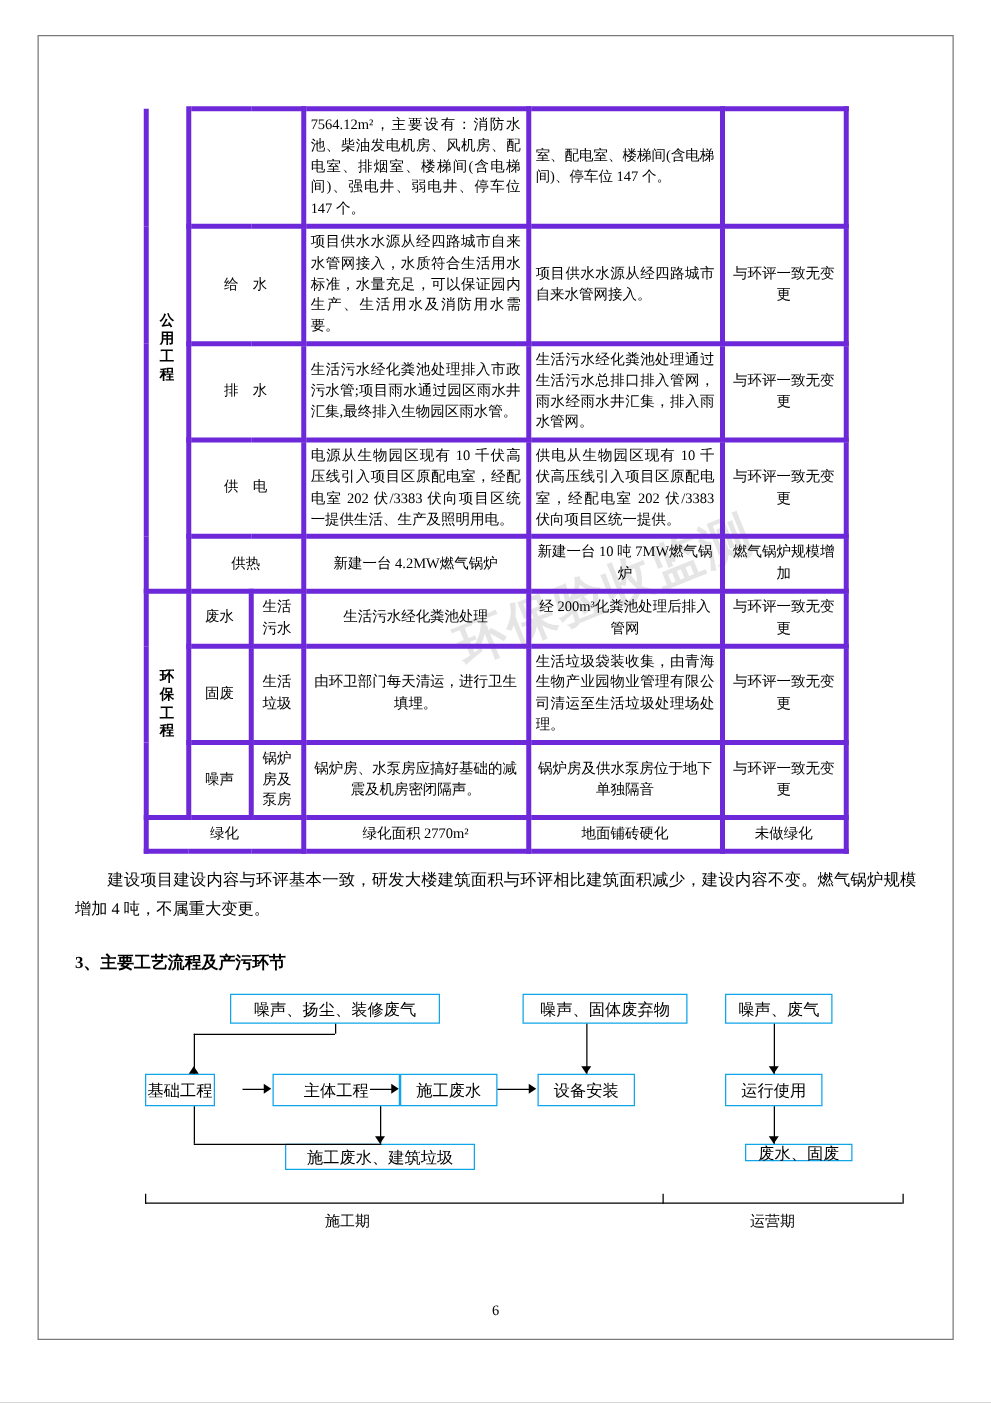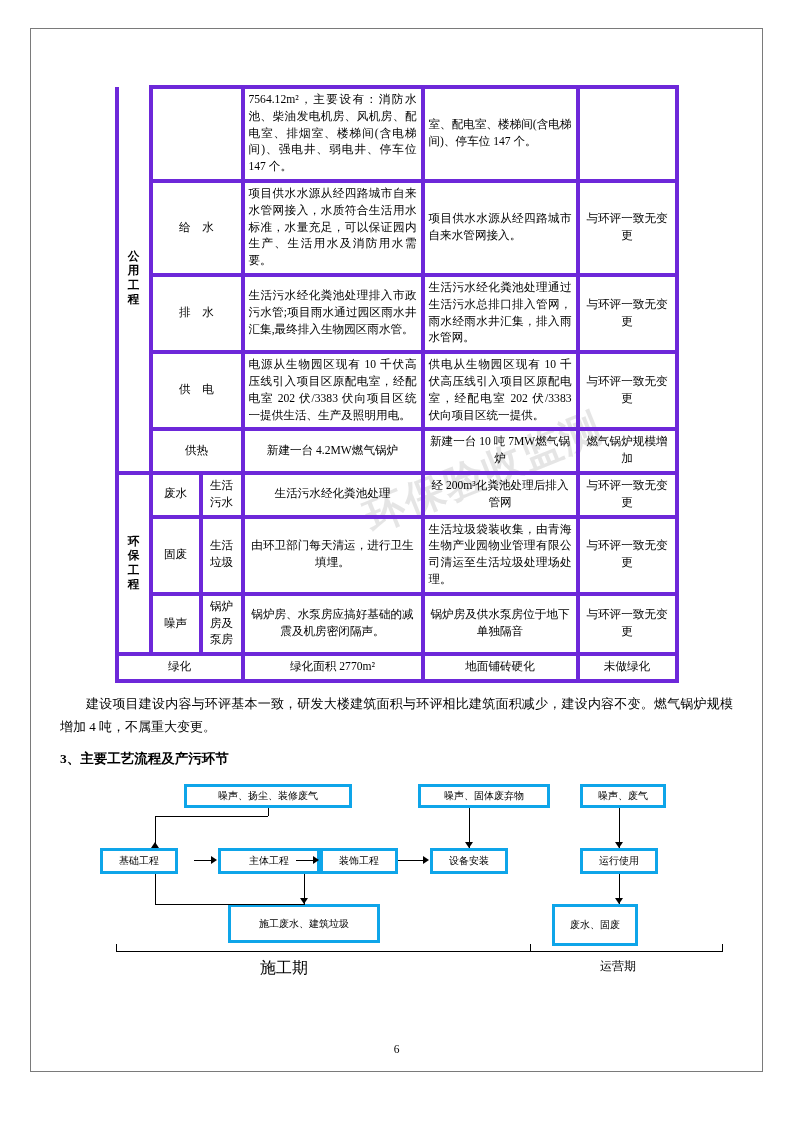--- a/index.html
+++ b/index.html
@@ -89,41 +89,41 @@
   .para {
     margin-top: 10px;
     font-size: 13px;
     line-height: 1.75;
     text-indent: 2em;
     text-align: justify;
     text-justify: inter-ideograph;
     color: #000;
   }
   .section-title {
-    margin-top: 12px;
+    margin-top: 23px;
     font-size: 13.5px;
     font-weight: bold;
     color: #000;
   }
 
   
   .flow {
     position: relative;
     width: 673px;
     height: 215px;
     margin-top: 8px;
     font-size: 11.5px;
   }
   .node {
     position: absolute;
-    border: 3px solid #0ea5e9;
+    border: 1px solid #0ea5e9;
     background: #fff;
     text-align: center;
     color: #000;
-    font-size: 10px;
+    font-size: 13px;
     line-height: 1;
     display: flex;
     align-items: center;
     justify-content: center;
     box-sizing: border-box;
     white-space: nowrap;
   }
   .ln {
     position: absolute;
     background: #000;
@@ -278,28 +278,28 @@
     <div class="para">建设项目建设内容与环评基本一致，研发大楼建筑面积与环评相比建筑面积减少，建设内容不变。燃气锅炉规模增加 4 吨，不属重大变更。</div>
 
     <div class="section-title">3、主要工艺流程及产污环节</div>
 
     <div class="flow">
 
       <div class="node" style="left:124px; top:8px; width:168px; height:24px;">噪声、扬尘、装修废气</div>
       <div class="node" style="left:358px; top:8px; width:132px; height:24px;">噪声、固体废弃物</div>
       <div class="node" style="left:520px; top:8px; width:86px; height:24px;">噪声、废气</div>
 
-      <div class="node" style="left:40px; top:72px; width:78px; height:26px;">基础工程</div>
+      <div class="node" style="left:56px; top:72px; width:56px; height:26px;">基础工程</div>
       <div class="node" style="left:158px; top:72px; width:102px; height:26px;">主体工程</div>
-      <div class="node" style="left:260px; top:72px; width:78px; height:26px;">装饰工程</div>
+      <div class="node" style="left:260px; top:72px; width:78px; height:26px;">施工废水</div>
       <div class="node" style="left:370px; top:72px; width:78px; height:26px;">设备安装</div>
       <div class="node" style="left:520px; top:72px; width:78px; height:26px;">运行使用</div>
 
-      <div class="node" style="left:168px; top:128px; width:152px; height:39px;">施工废水、建筑垃圾</div>
-      <div class="node" style="left:492px; top:128px; width:86px; height:42px;">废水、固废</div>
+      <div class="node" style="left:168px; top:128px; width:152px; height:21px;">施工废水、建筑垃圾</div>
+      <div class="node" style="left:536px; top:128px; width:86px; height:14px;">废水、固废</div>
 
       <div class="ln" style="left:134px; top:84px; width:18px; height:1px;"></div>
       <div class="arrow-r" style="left:151px; top:80px;"></div>
       <div class="ln" style="left:236px; top:84px; width:18px; height:1px;"></div>
       <div class="arrow-r" style="left:253px; top:80px;"></div>
       <div class="ln" style="left:338px; top:84px; width:26px; height:1px;"></div>
       <div class="arrow-r" style="left:363px; top:80px;"></div>
 
       <div class="ln" style="left:95px; top:40px; width:1px; height:32px;"></div>
       <div class="ln" style="left:95px; top:40px; width:113px; height:1px;"></div>
@@ -317,20 +317,20 @@
       <div class="ln" style="left:244px; top:98px; width:1px; height:30px;"></div>
       <div class="arrow-d" style="left:240px; top:122px;"></div>
 
       <div class="ln" style="left:559px; top:98px; width:1px; height:30px;"></div>
       <div class="arrow-d" style="left:555px; top:122px;"></div>
 
       <div class="ln" style="left:56px; top:175px; width:606px; height:1px;"></div>
       <div class="ln" style="left:56px; top:168px; width:1px; height:8px;"></div>
       <div class="ln" style="left:470px; top:168px; width:1px; height:8px;"></div>
       <div class="ln" style="left:662px; top:168px; width:1px; height:8px;"></div>
-      <div style="position:absolute; left:200px; top:182px; font-size:16px; color:#000;">施工期</div>
+      <div style="position:absolute; left:200px; top:182px; font-size:12px; color:#000;">施工期</div>
       <div style="position:absolute; left:540px; top:182px; font-size:12px; color:#000;">运营期</div>
     </div>
 
   </div>
 
   <div class="page-num">6</div>
 </div>
 
 </body></html>

